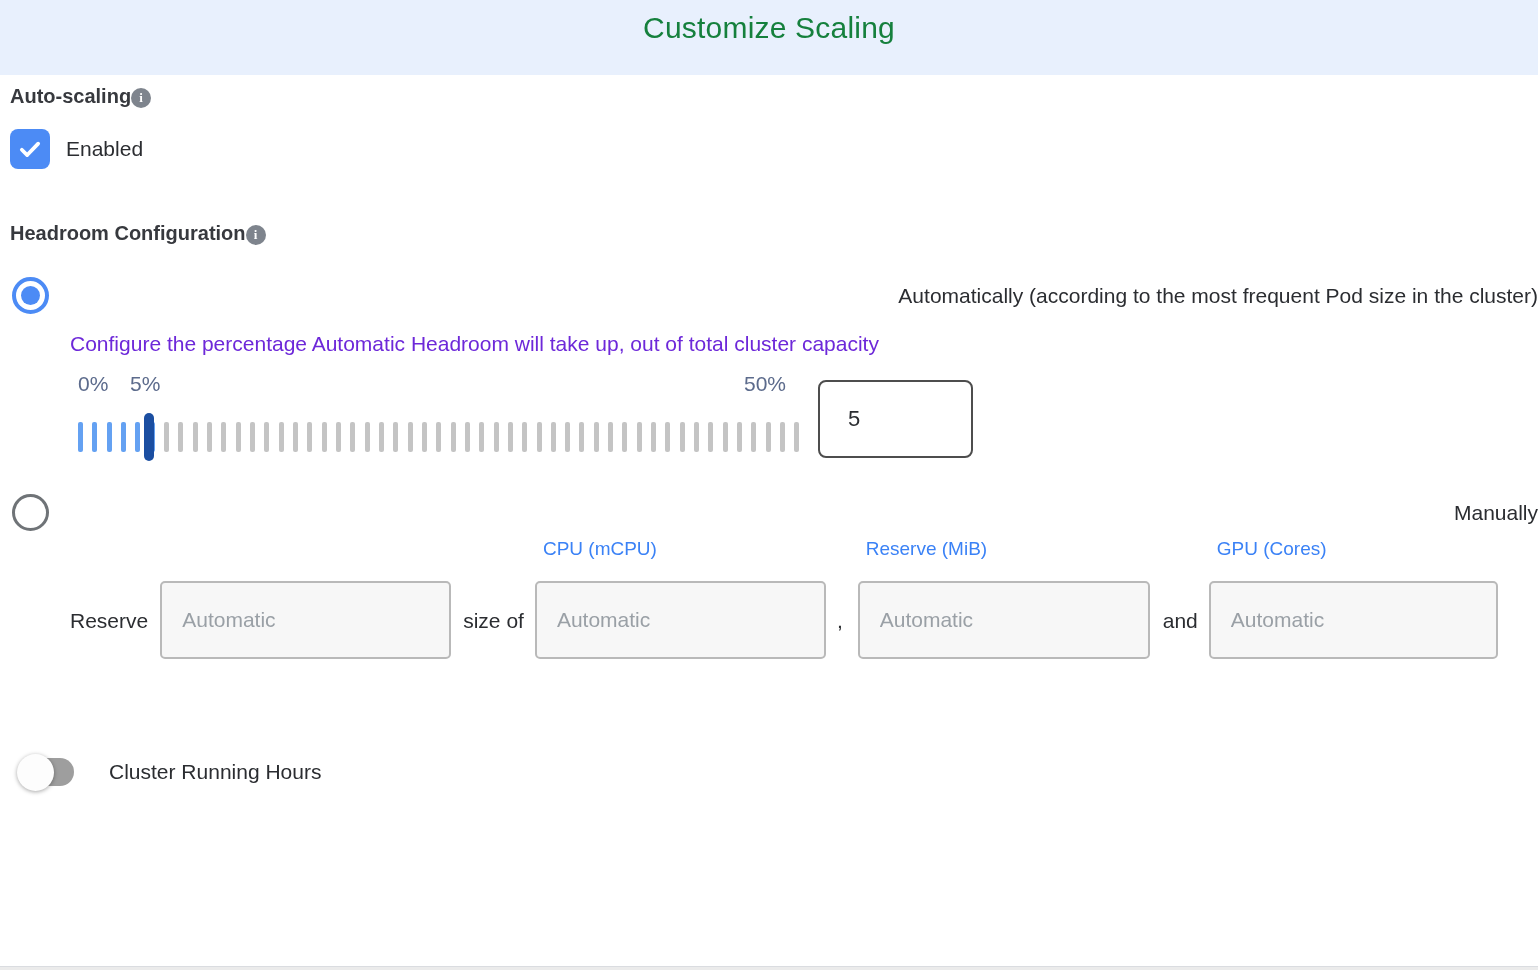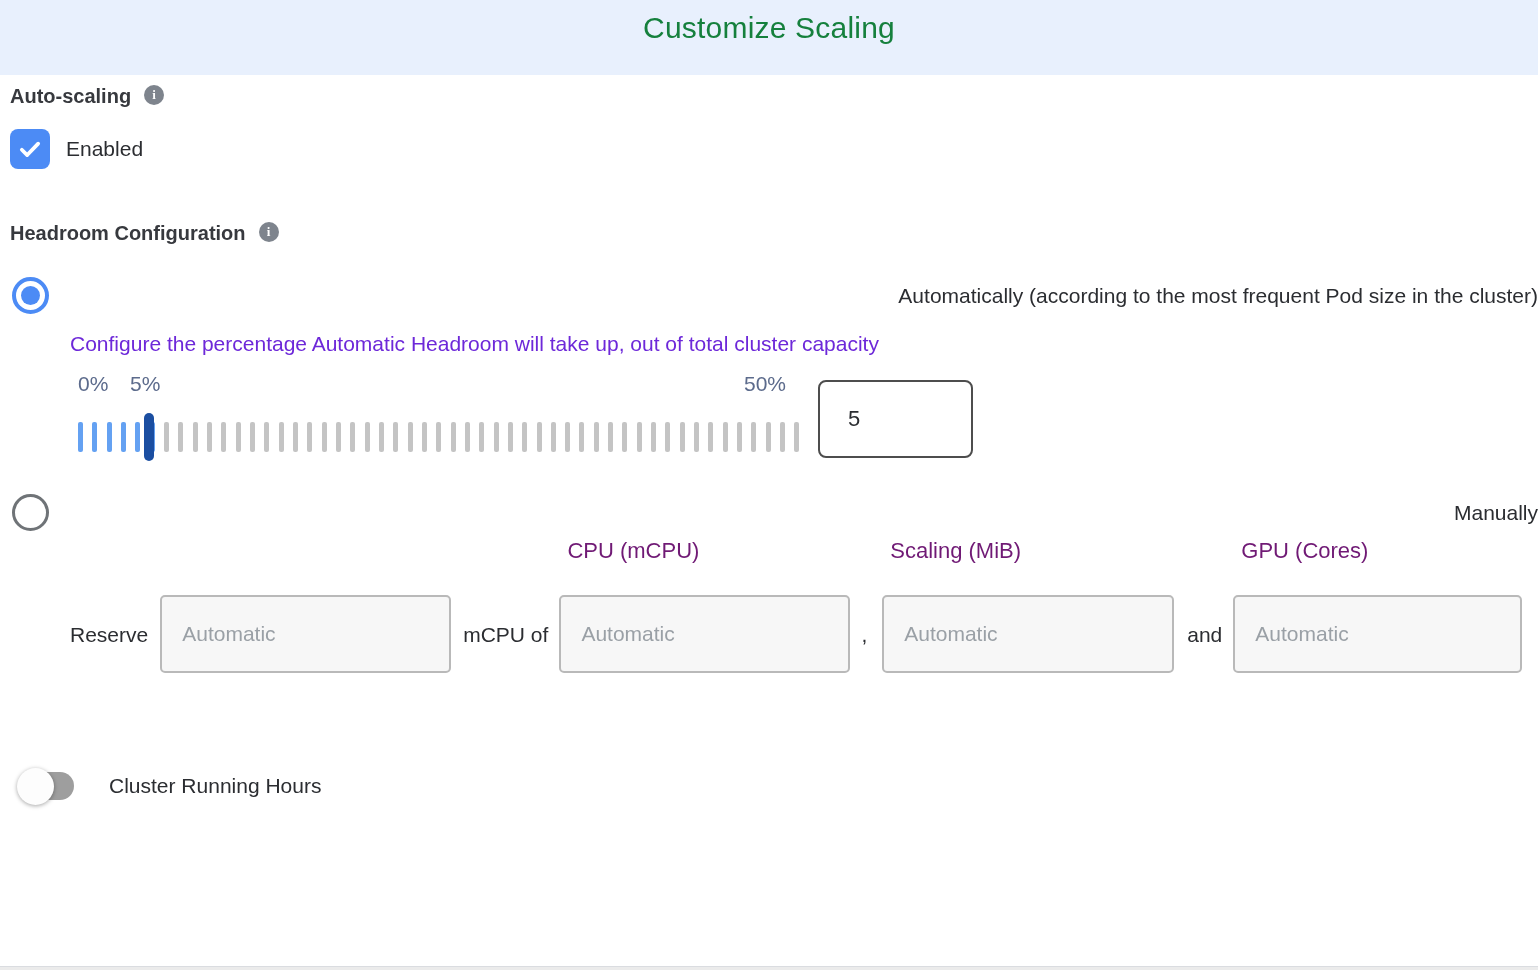--- a/index.html
+++ b/index.html
@@ -19,21 +19,21 @@
     background: #e8f0fd;
     display: flex; justify-content: center; align-items: flex-start;
     padding-top: 11px;
   }
   .dlg-title { font-size: 30px; color: #15803d; letter-spacing: .2px; }
 
   .content { padding-left: 10px; }
 
   
   .section-label {
-    display: flex; align-items: flex-start; gap: 13px;
+    display: flex; align-items: flex-end; 
     font-size: 20px; font-weight: bold; color: #37393e;
   }
   .section-label.auto { margin-top: 10px; }
   .section-label.headroom { margin-top: 53px; }
   .info-icon {
     width: 20px; height: 20px; border-radius: 50%;
     background: #7e848d; color: #ffffff;
     display: inline-flex; align-items: center; justify-content: center;
     font-size: 13px; font-weight: bold; font-family: "Liberation Serif", serif;
     cursor: default;
@@ -106,21 +106,21 @@
   }
 
   
   .manual-grid { display: flex; align-items: flex-end; margin-top: 7px; padding-left: 60px; font-size: 21px; color: #2b2d31; }
   .manual-grid .word { margin-bottom: 26px; white-space: nowrap; }
   .word.reserve { margin-right: 12px; }
   .word.units   { margin-left: 12px; margin-right: 11px; }
   .word.comma   { margin-left: 11px; margin-right: 15px; }
   .word.and     { margin-left: 13px; margin-right: 11px; }
   .field-col { display: flex; flex-direction: column; }
-  .field-header { font-size: 22px; color: #701a75; padding-left: 8px; margin-bottom: 31px; white-space: nowrap; }
+  .field-header { font-size: 19px; color: #3b82f6; padding-left: 8px; margin-bottom: 21px; white-space: nowrap; }
   .auto-input {
     height: 78px; border: 2px solid #b9b9b9; border-radius: 5px;
     background: #f7f7f7; font-size: 21px; padding-left: 20px;
     color: #2b2d31; outline: none;
     font-family: "Liberation Sans", sans-serif;
   }
   .auto-input::placeholder { color: #9aa0a6; opacity: 1; }
   .w-units  { width: 291px; }
   .w-cpu    { width: 291px; }
   .w-mem    { width: 292px; }
@@ -255,31 +255,31 @@
     <span class="radio-label">Manually</span>
   </div>
 
   <div class="manual-grid">
     <span class="word reserve">Reserve</span>
 
     <div class="field-col">
       <input class="auto-input w-units" type="text" placeholder="Automatic" style="">
     </div>
 
-    <span class="word units">mCPU of</span>
+    <span class="word units">size of</span>
 
     <div class="field-col">
       <div class="field-header">CPU (mCPU)</div>
       <input class="auto-input w-cpu" type="text" placeholder="Automatic" style="">
     </div>
 
     <span class="word comma">,</span>
 
     <div class="field-col">
-      <div class="field-header">Scaling (MiB)</div>
+      <div class="field-header">Reserve (MiB)</div>
       <input class="auto-input w-mem" type="text" placeholder="Automatic" style="">
     </div>
 
     <span class="word and">and</span>
 
     <div class="field-col">
       <div class="field-header">GPU (Cores)</div>
       <input class="auto-input w-gpu" type="text" placeholder="Automatic" style="">
     </div>
   </div>

